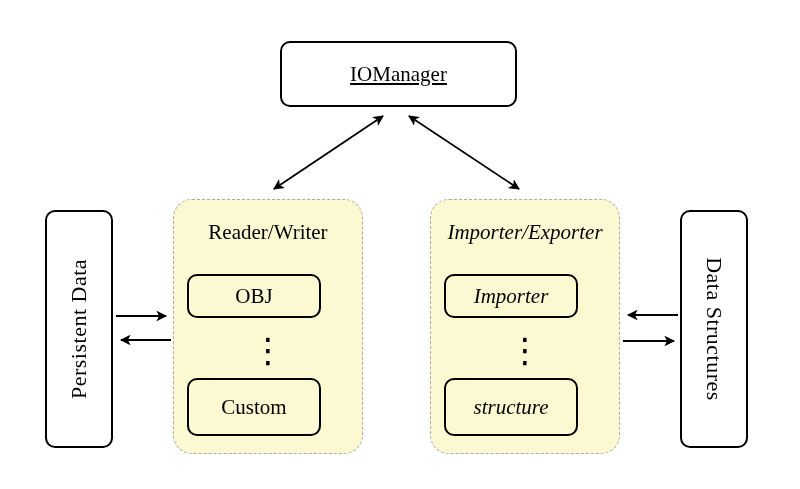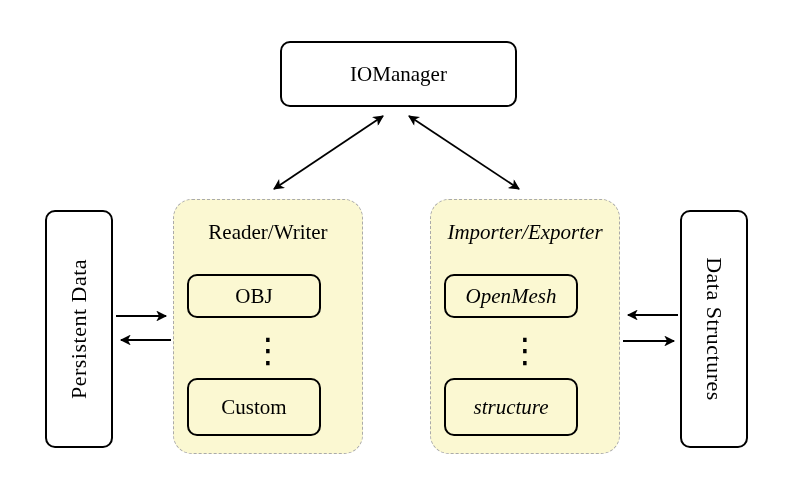--- a/index.html
+++ b/index.html
@@ -35,21 +35,21 @@
   .node {
     position: absolute;
     background: var(--node-fill);
     border: 2.5px solid var(--node-border);
     border-radius: 10px;
     display: flex;
     align-items: center;
     justify-content: center;
     font-size: 21px;
   }
-  .io-manager { left: 280px; top: 41px; width: 237px; height: 66px; }
+  .io-manager { left: 280px; top: 41px; width: 237px; height: 66px; text-decoration: underline; }
 
   
   .group {
     position: absolute;
     top: 199px;
     width: 190px;
     height: 255px;
     background: var(--group-fill);
     border: 1.5px dashed var(--group-border);
     border-radius: 19px;
@@ -151,21 +151,21 @@
       <span>⋮</span>
     </div>
     <div class="item item-bottom">
       <span>Custom</span>
     </div>
   </div>
 
   <div class="group group-right">
     <div class="group-title">Importer/Exporter</div>
     <div class="item item-top">
-      <span>OpenMesh</span>
+      <span>Importer</span>
     </div>
     <div class="dots">
       <span>⋮</span>
     </div>
     <div class="item item-bottom">
       <span>structure</span>
     </div>
   </div>
 
   <div class="side-node side-left">

